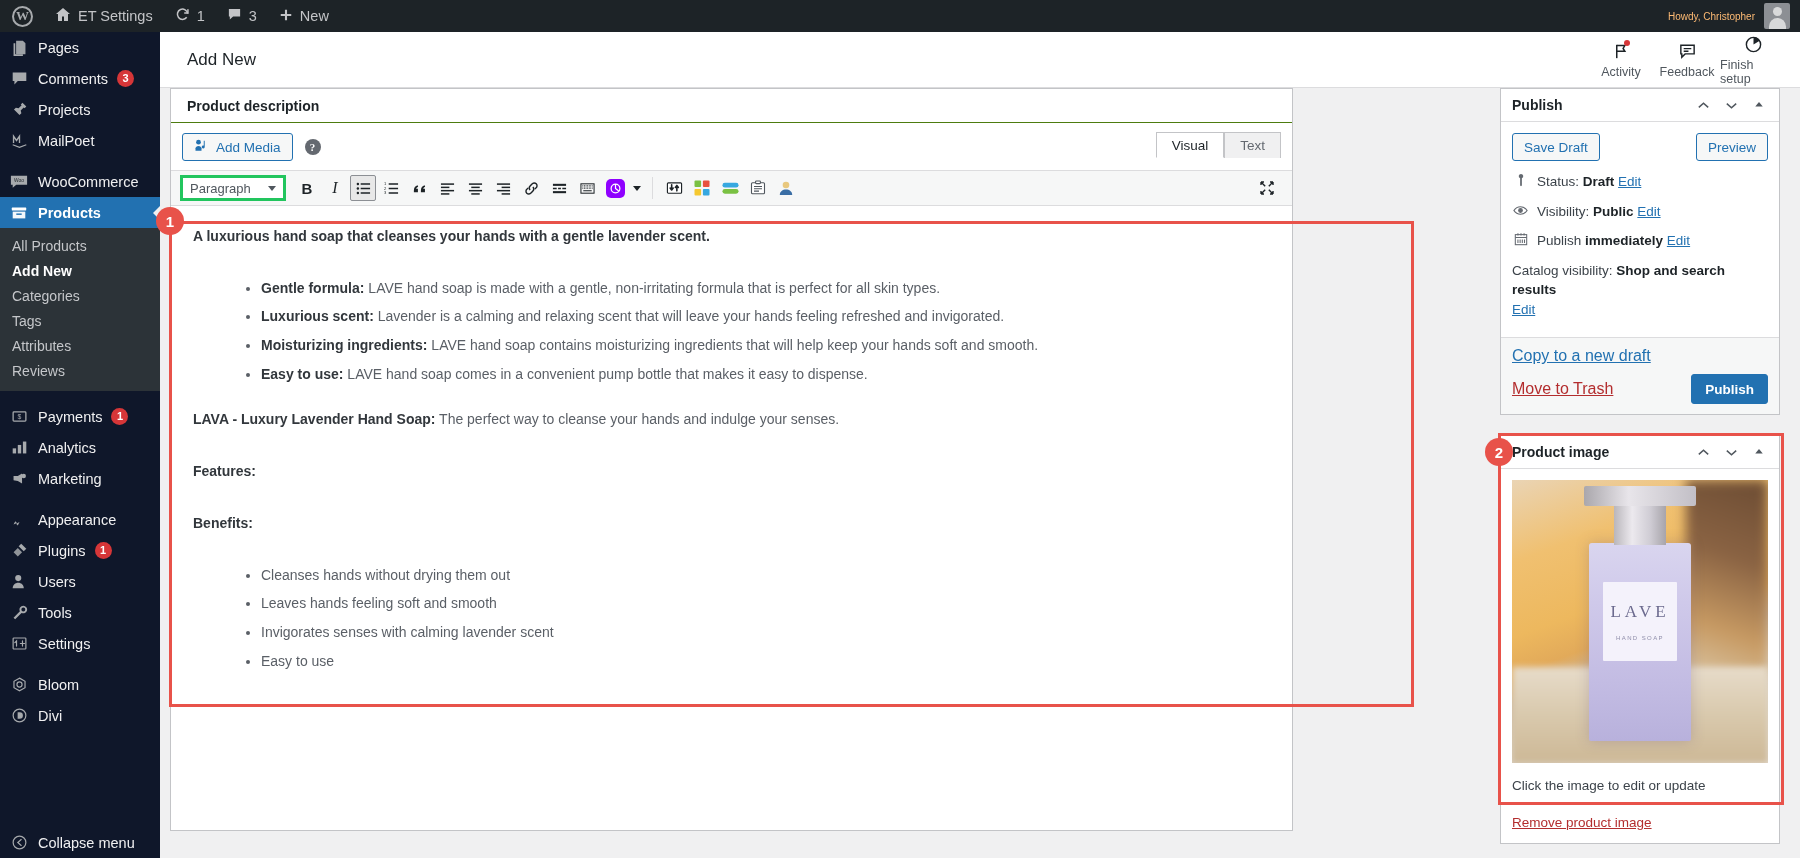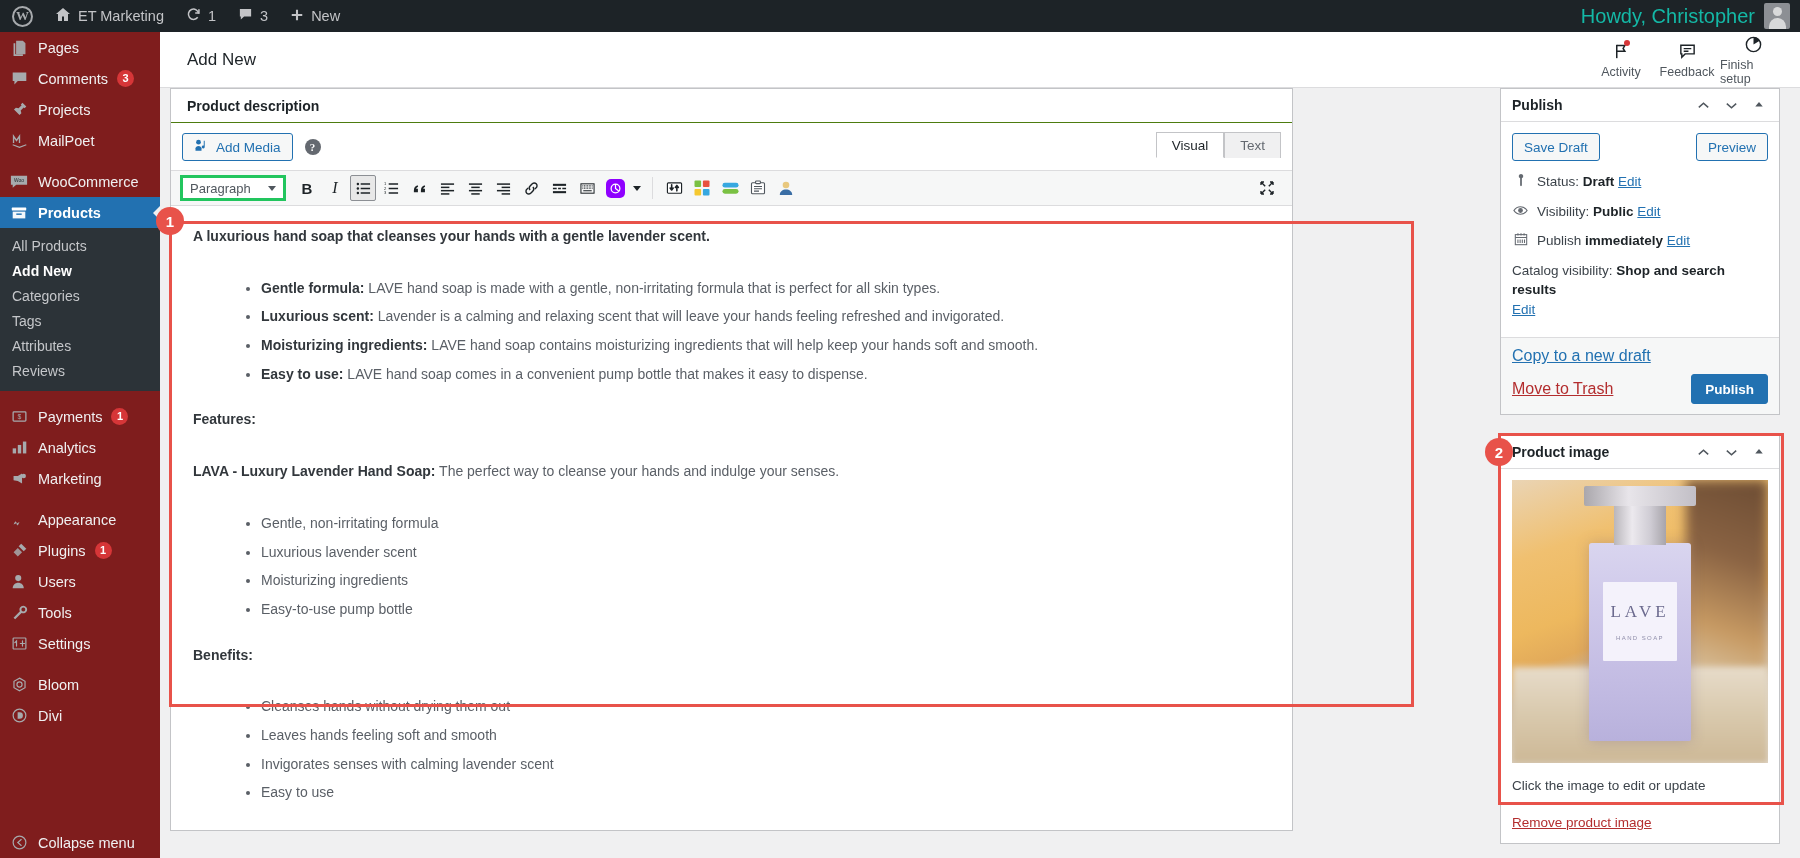--- a/index.html
+++ b/index.html
@@ -13,29 +13,29 @@
   
   #adminbar {
     position: absolute; top: 0; left: 0; width: 1800px; height: 32px;
     background: #1d2327; color: #c3c4c7;
     display: flex; align-items: center; font-size: 14.5px;
     z-index: 50;
   }
   .ab-item { display: flex; align-items: center; gap: 7px; padding: 0 11px; height: 32px; color: #c3c4c7; white-space: nowrap; }
   .ab-item:first-child { padding-left: 12px; }
   .wp-logo { width: 21px; height: 21px; border-radius: 50%; border: 2px solid #a7aaad; display: flex; align-items: center; justify-content: center; font-size: 13px; font-weight: bold; color: #a7aaad; font-family: "Liberation Serif", serif; }
-  .ab-right { margin-left: auto; display: flex; align-items: center; padding-right: 10px; gap: 9px; font-size: 20px; color: #14b8a6; justify-content: center; }
+  .ab-right { margin-left: auto; display: flex; align-items: center; padding-right: 10px; gap: 9px; font-size: 10px; color: #fdba74; justify-content: center; }
   .ab-avatar { width: 26px; height: 26px; background: #8c8f94; border-radius: 2px; position: relative; overflow: hidden; }
   .ab-avatar::before { content: ""; position: absolute; width: 9px; height: 9px; border-radius: 50%; background: #d8d9da; left: 8.5px; top: 4px; }
   .ab-avatar::after { content: ""; position: absolute; width: 17px; height: 11px; border-radius: 9px 9px 0 0; background: #d8d9da; left: 4.5px; top: 15px; }
 
   
   #sidebar {
     position: absolute; top: 32px; left: 0; width: 160px; height: 826px;
-    background: #7f1d1d; color: #f0f0f1; font-size: 14.5px;
+    background: #0f172a; color: #f0f0f1; font-size: 14.5px;
     overflow: hidden;
   }
   .menu-item { display: flex; align-items: center; gap: 9px; height: 31px; padding: 0 10px 0 9px; color: #f0f0f1; position: relative; }
   .menu-item .mi-icon { width: 20px; height: 20px; display: flex; align-items: center; justify-content: center; color: #a7aaad; flex: 0 0 20px; }
   .menu-item .mi-icon svg { display: block; }
   .menu-item.current { background: #2271b1; color: #fff; font-weight: 600; }
   .menu-item.current .mi-icon { color: #fff; }
   .menu-item.current::after {
     content: ""; position: absolute; right: -1px; top: 50%; transform: translateY(-50%);
     border-style: solid; border-width: 8px 8px 8px 0; border-color: transparent #f0f0f1 transparent transparent;
@@ -153,21 +153,21 @@
 <div id="adminbar">
   <div class="ab-item">
     <span class="wp-logo">W</span>
   </div>
   <div class="ab-item">
     <span>
       <svg width="16" height="16" viewBox="0 0 16 16" fill="#c3c4c7">
           <path d="M8 1 1 7h2v7h4V9.5h2V14h4V7h2L8 1z"></path>
         </svg>
     </span>
-    <span>ET Marketing</span>
+    <span>ET Settings</span>
   </div>
   <div class="ab-item">
     <span>
       <svg width="15" height="15" viewBox="0 0 16 16" fill="none" stroke="#c3c4c7" stroke-width="1.6">
           <path d="M13.5 7a5.5 5.5 0 1 0-1 4"></path>
           <path d="M13.8 3v3.4h-3.4" stroke-linecap="round"></path>
         </svg>
     </span>
     <span>1</span>
   </div>
@@ -588,30 +588,24 @@
           <div class="doc">
             <p><b>A luxurious hand soap that cleanses your hands with a gentle lavender scent.</b></p>
 
             <ul>
               <li><b>Gentle formula:</b><span> LAVE hand soap is made with a gentle, non-irritating formula that is perfect for all skin types.</span></li>
               <li><b>Luxurious scent:</b><span> Lavender is a calming and relaxing scent that will leave your hands feeling refreshed and invigorated.</span></li>
               <li><b>Moisturizing ingredients:</b><span> LAVE hand soap contains moisturizing ingredients that will help keep your hands soft and smooth.</span></li>
               <li><b>Easy to use:</b><span> LAVE hand soap comes in a convenient pump bottle that makes it easy to dispense.</span></li>
             </ul>
 
+            <p><b>LAVA - Luxury Lavender Hand Soap:</b><span> The perfect way to cleanse your hands and indulge your senses.</span></p>
+
             <p><span class="hdg">Features:</span></p>
 
-            <p><b>LAVA - Luxury Lavender Hand Soap:</b><span> The perfect way to cleanse your hands and indulge your senses.</span></p>
-
-            <ul>
-              <li>Gentle, non-irritating formula</li>
-              <li>Luxurious lavender scent</li>
-              <li>Moisturizing ingredients</li>
-              <li>Easy-to-use pump bottle</li>
-            </ul>
 
             <p><span class="hdg">Benefits:</span></p>
 
             <ul>
               <li>Cleanses hands without drying them out</li>
               <li>Leaves hands feeling soft and smooth</li>
               <li>Invigorates senses with calming lavender scent</li>
               <li>Easy to use</li>
             </ul>
 

